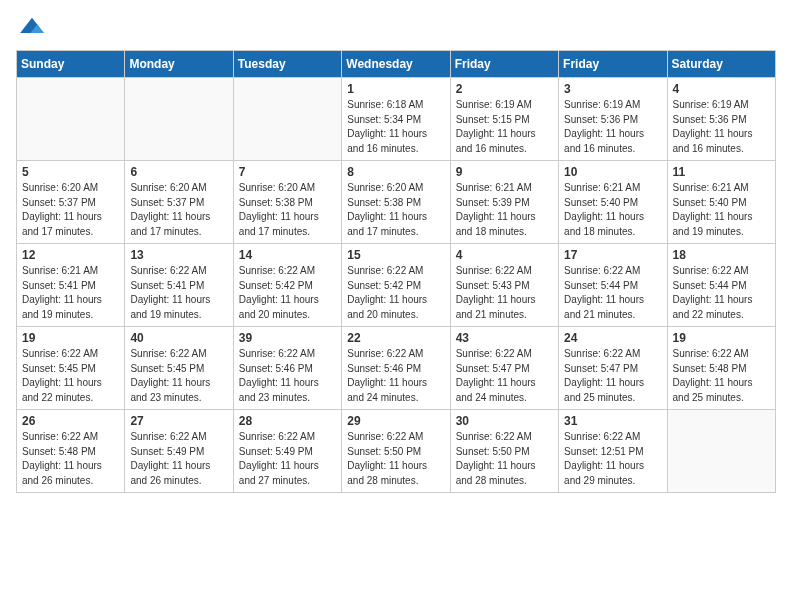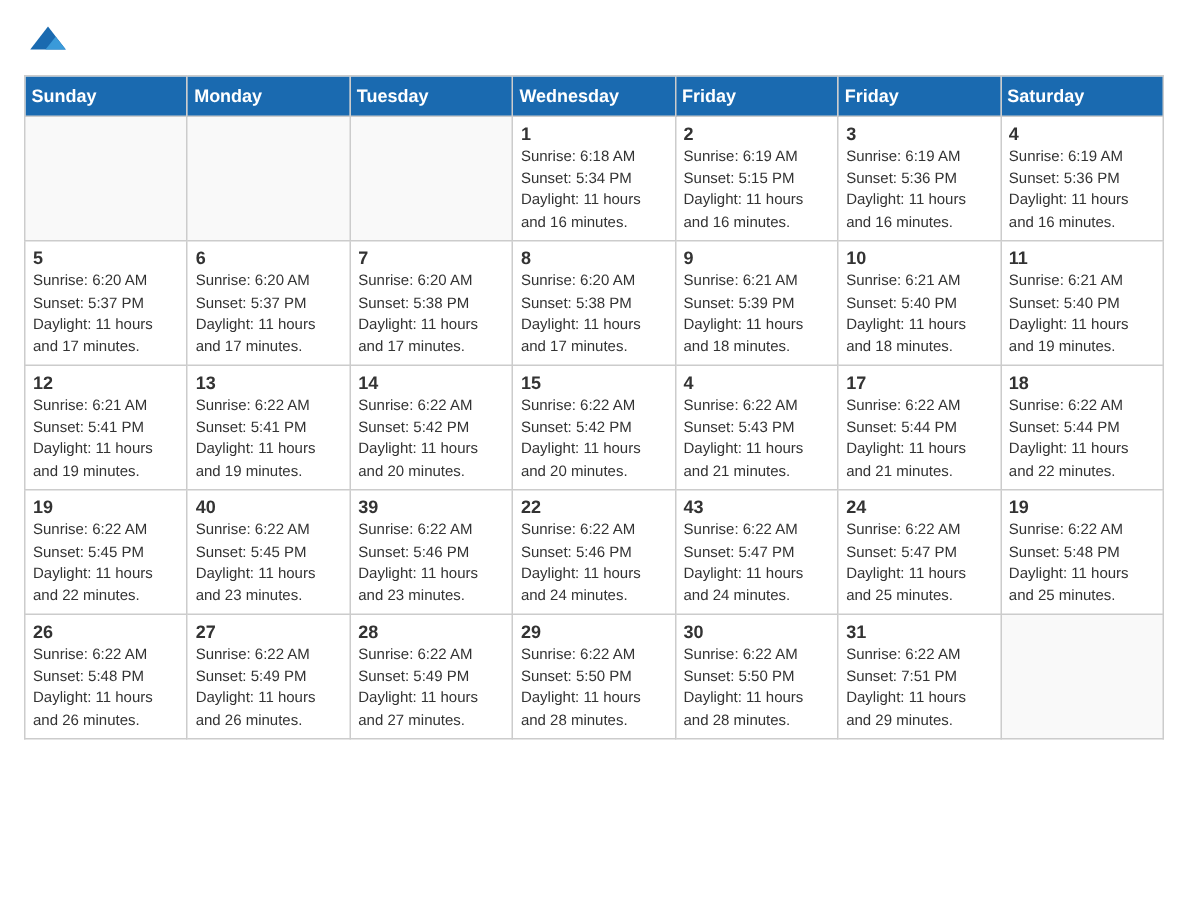--- a/index.html
+++ b/index.html
@@ -235,18 +235,18 @@
         <td>
           <span class="day-num">29</span>
           <div class="day-info"><span>Sunrise: 6:22 AM</span><br><span>Sunset: 5:50 PM</span><br><span>Daylight: 11 hours and 28 minutes.</span></div>
         </td>
         <td>
           <span class="day-num">30</span>
           <div class="day-info"><span>Sunrise: 6:22 AM</span><br><span>Sunset: 5:50 PM</span><br><span>Daylight: 11 hours and 28 minutes.</span></div>
         </td>
         <td>
           <span class="day-num">31</span>
-          <div class="day-info"><span>Sunrise: 6:22 AM</span><br><span>Sunset: 7:51 PM</span><br><span>Daylight: 11 hours and 29 minutes.</span></div>
+          <div class="day-info"><span>Sunrise: 6:22 AM</span><br><span>Sunset: 12:51 PM</span><br><span>Daylight: 11 hours and 29 minutes.</span></div>
         </td>
         <td class="empty"></td>
       </tr>
     </tbody>
 </table>
 
 </body></html>

